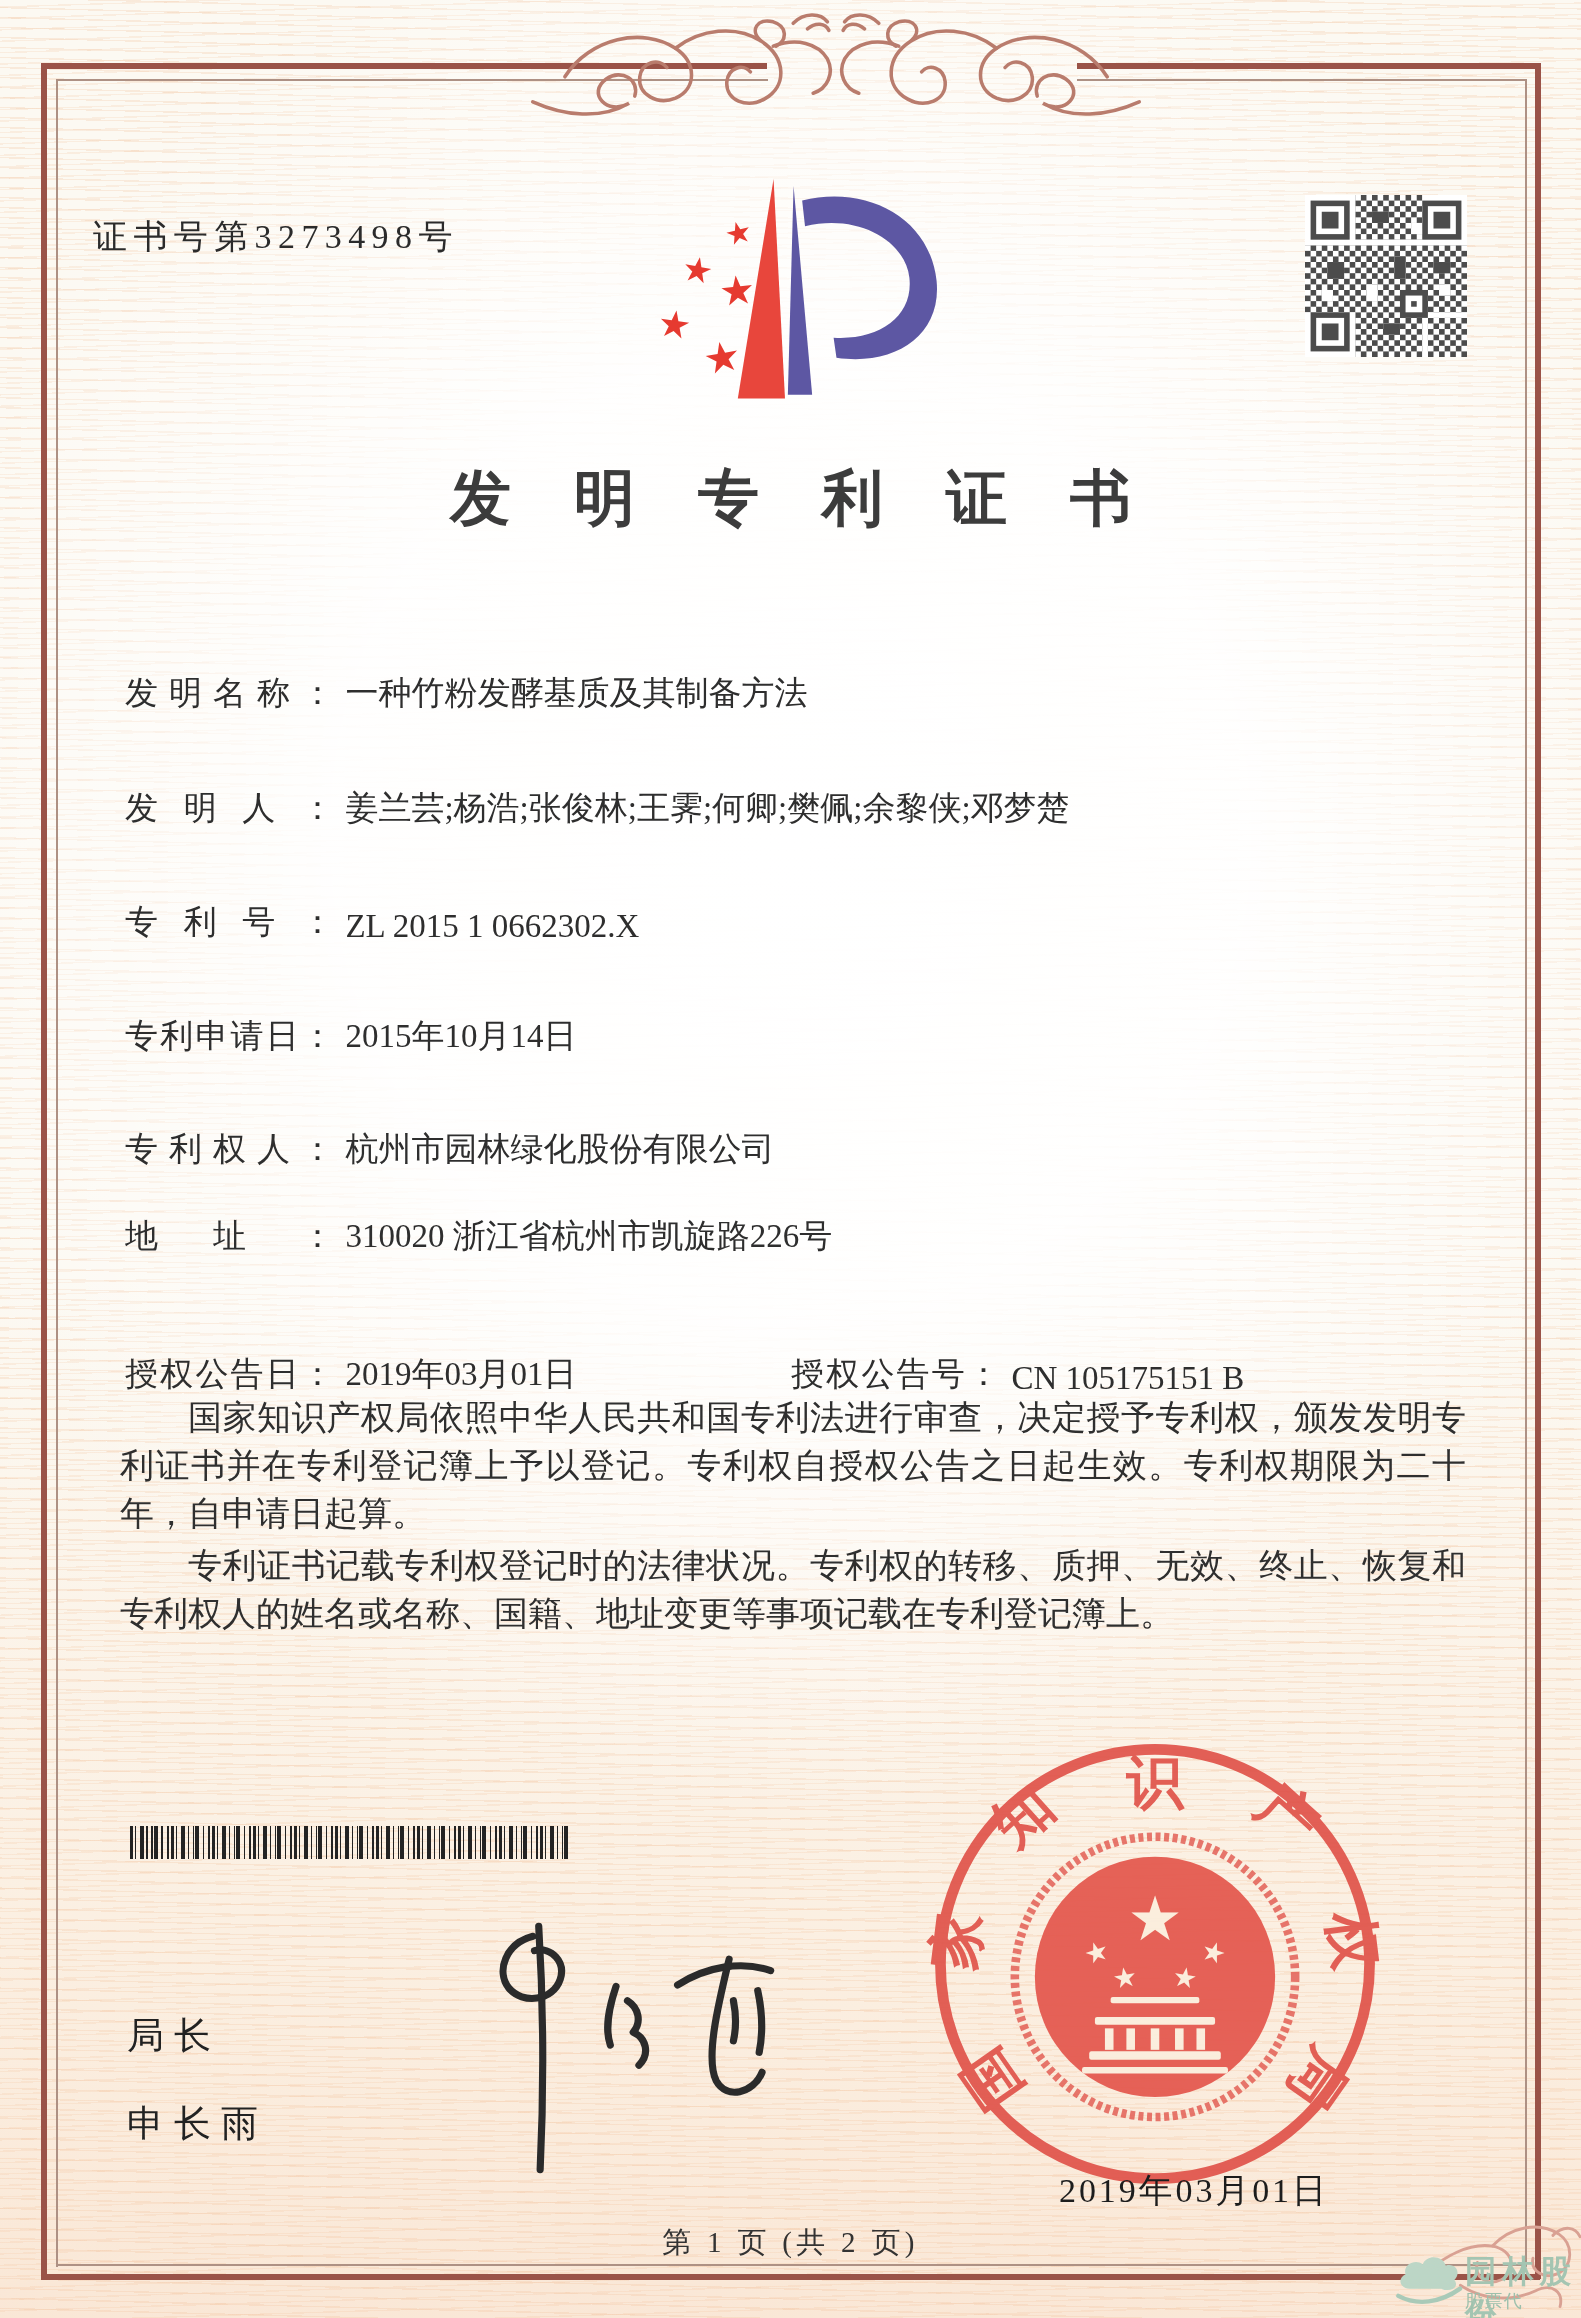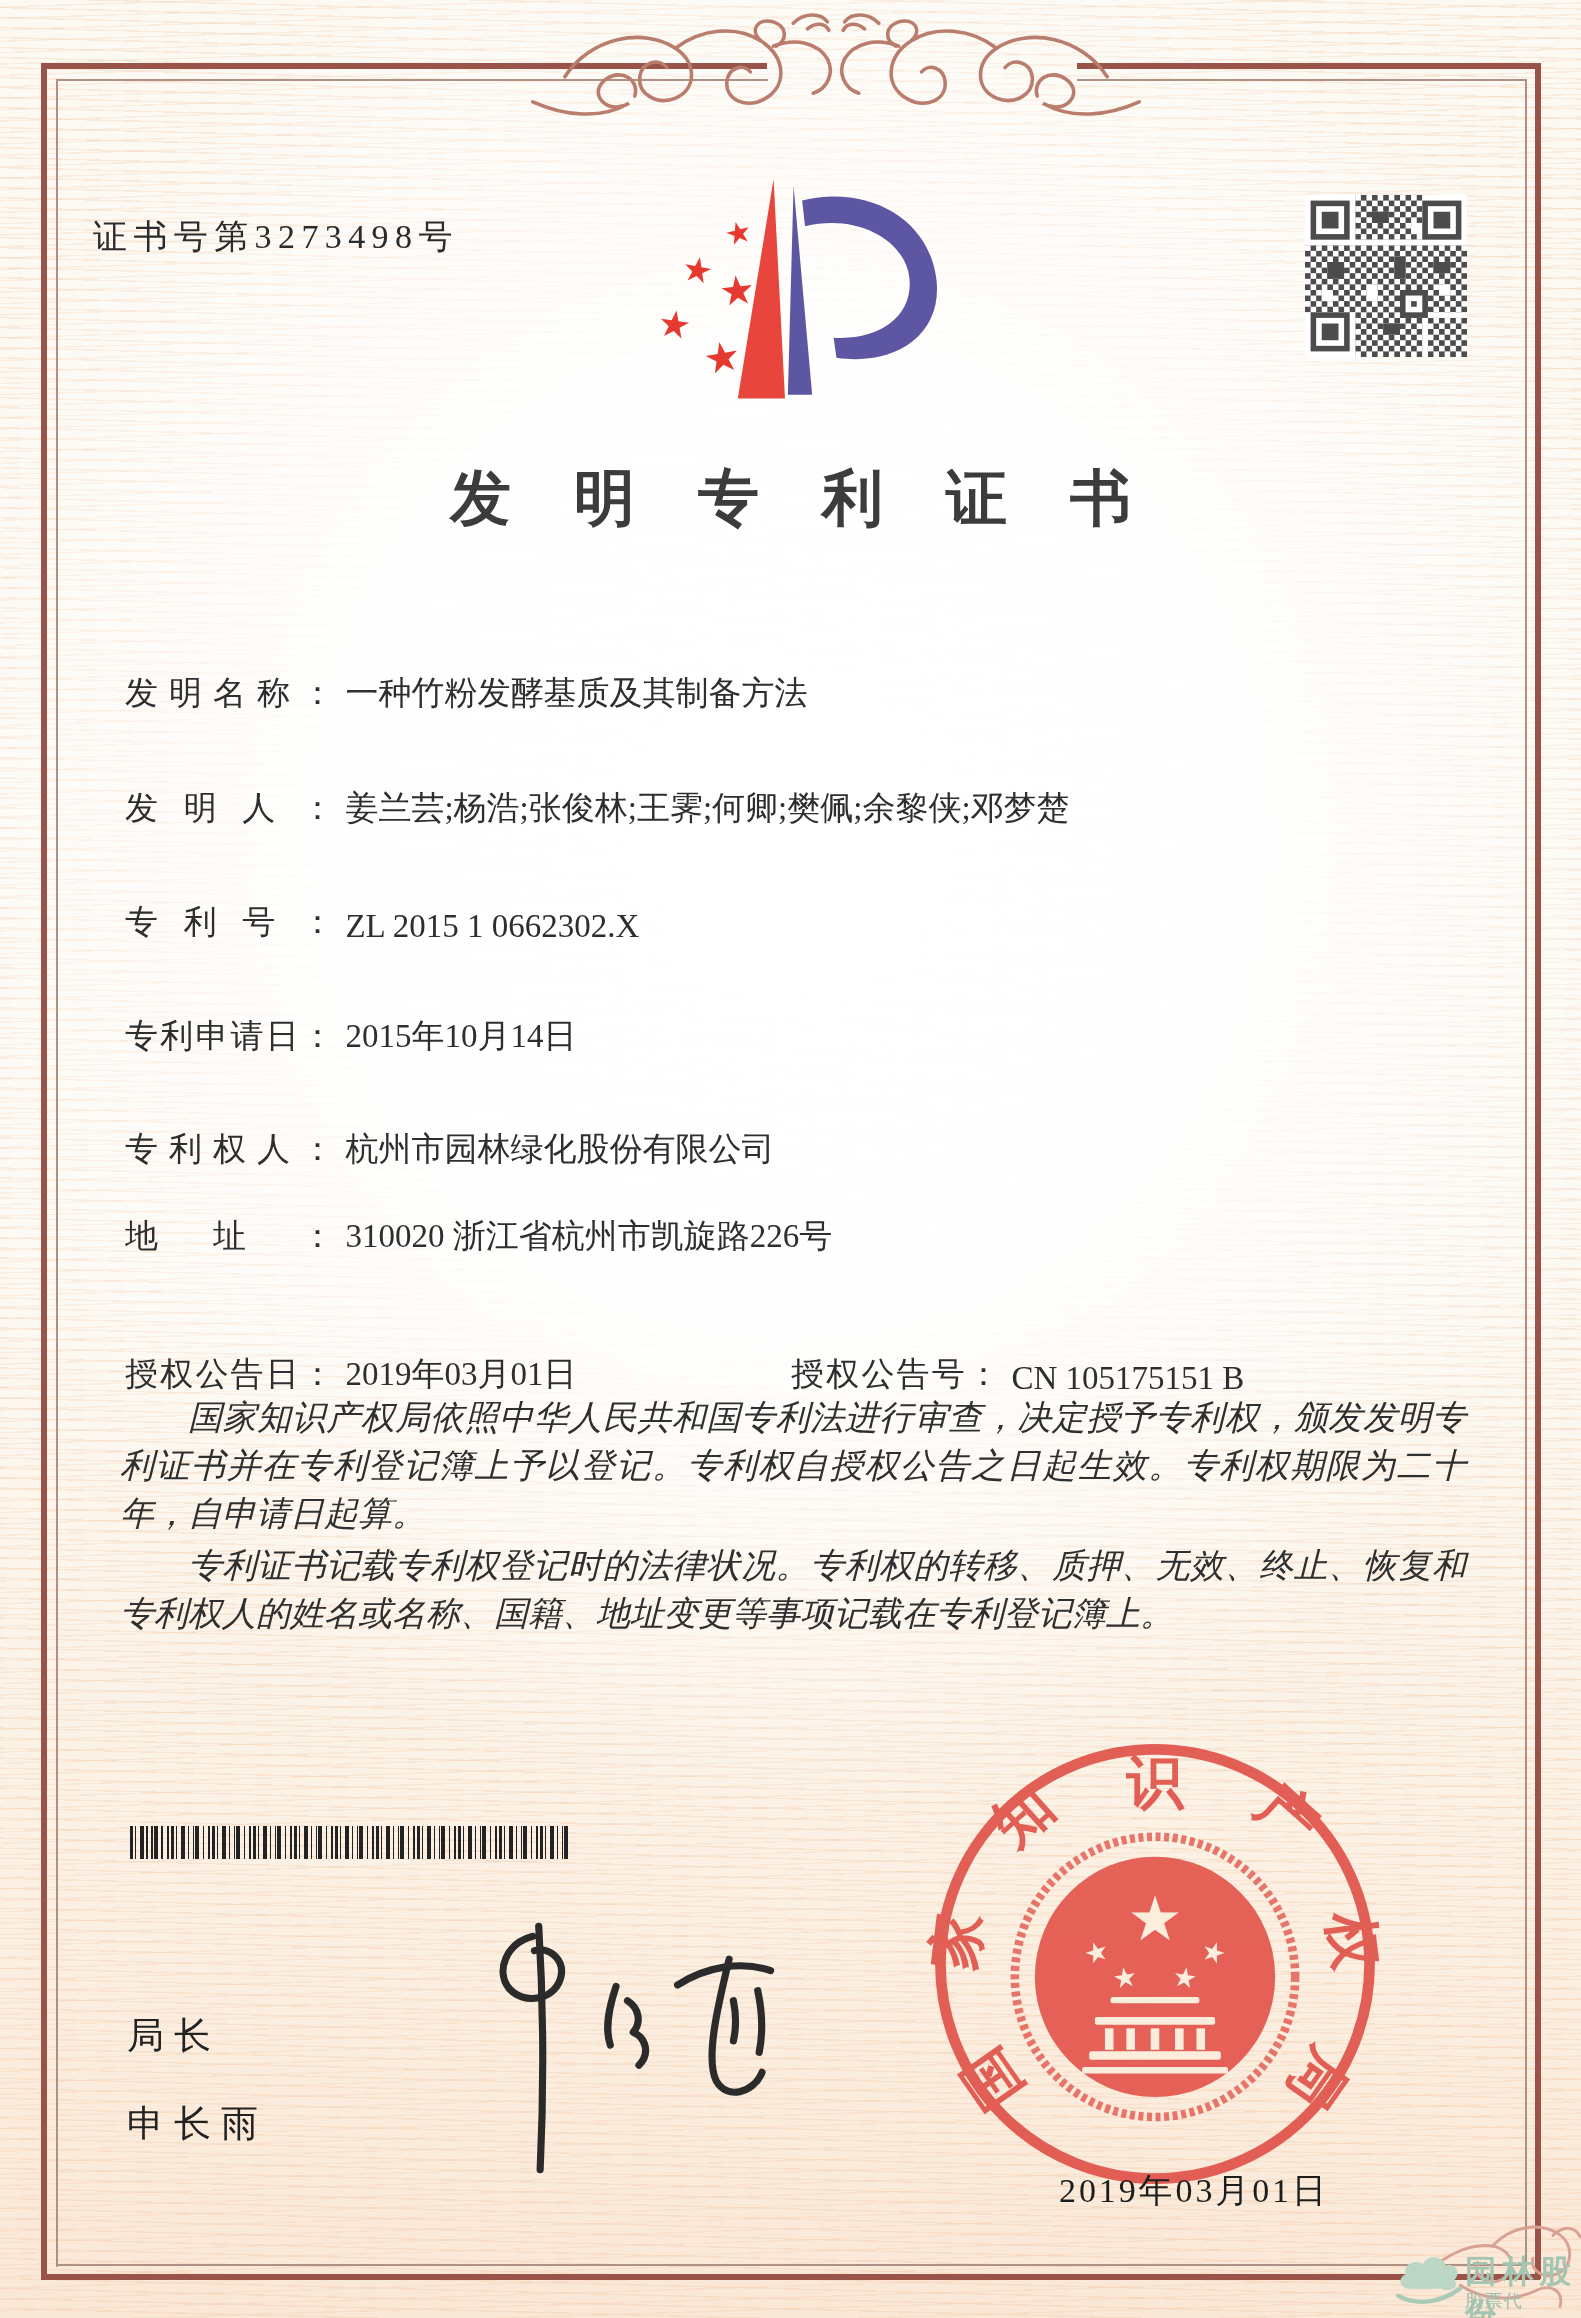--- a/index.html
+++ b/index.html
@@ -28,21 +28,21 @@
   .title{position:absolute;z-index:3;left:0;top:458px;width:100%;text-align:center;
          font-size:61px;font-weight:bold;color:#3c3c3c;letter-spacing:63px;padding-left:63px;box-sizing:border-box;}
   .row{position:absolute;z-index:3;left:125px;font-size:33px;white-space:nowrap;color:#2e2e2e;}
   .row .lbl{display:inline-block;width:209px;text-align:justify;text-align-last:justify;vertical-align:bottom;}
   .row .val{margin-left:11.4px;}
   .row2{position:absolute;z-index:3;left:791px;font-size:33px;white-space:nowrap;}
   .row2 .lbl{display:inline-block;width:209px;text-align:justify;text-align-last:justify;vertical-align:bottom;}
   .row2 .val{margin-left:11.4px;}
   .body-text{position:absolute;z-index:3;left:120px;top:1394px;width:1346px;
              font-size:34px;line-height:48px;text-align:justify;color:#2f2f2f;}
-  .body-text p{margin:0;text-indent:2em;font-style:italic;}
+  .body-text p{margin:0;text-indent:2em;}
   .body-text p + p{margin-top:4.3px;}
   .barcode{position:absolute;z-index:3;left:130px;top:1826px;width:438px;height:33px;
     background:repeating-linear-gradient(90deg,
       #232323 0 2.9px, transparent 2.9px 5px,
       #232323 5px 6.4px, transparent 6.4px 10px,
       #232323 10px 14.3px, transparent 14.3px 16.5px,
       #232323 16.5px 18px, transparent 18px 21.5px,
       #232323 21.5px 23px, transparent 23px 24px,
       #232323 24px 28px, transparent 28px 31.5px,
       #232323 31.5px 33px, transparent 33px 37px,
@@ -232,20 +232,21 @@
           <rect x="58" y="72" width="12" height="30"></rect>
           <rect x="-92" y="104" width="184" height="12" rx="3"></rect>
           <rect x="-102" y="126" width="204" height="9" rx="3"></rect>
         </g>
       </g>
     </g>
   </svg>
 
   <div class="seal-date">2019年03月01日</div>
 
+  <div class="footer">第 1 页 (共 2 页)</div>
 
   <svg class="abs" style="left:1417px;top:2214px;z-index:4;" width="165" height="104" viewBox="0 0 230 146">
     <g stroke="#d9a193" stroke-width="4" fill="none" stroke-linecap="round">
       <path d="M5,85 C40,60 70,40 105,45 C135,50 140,80 118,92 C98,102 78,88 84,68"></path>
       <path d="M105,45 C130,18 170,10 198,28 C220,43 218,74 196,84 C178,92 158,80 162,62"></path>
       <path d="M60,100 C90,120 130,124 165,108 C190,96 205,110 200,130"></path>
       <path d="M190,30 C205,15 222,18 228,32"></path>
     </g>
   </svg>
 

